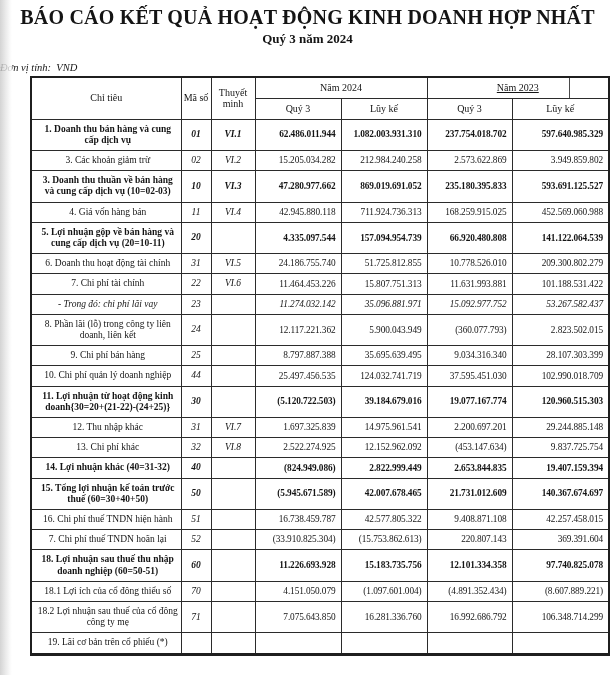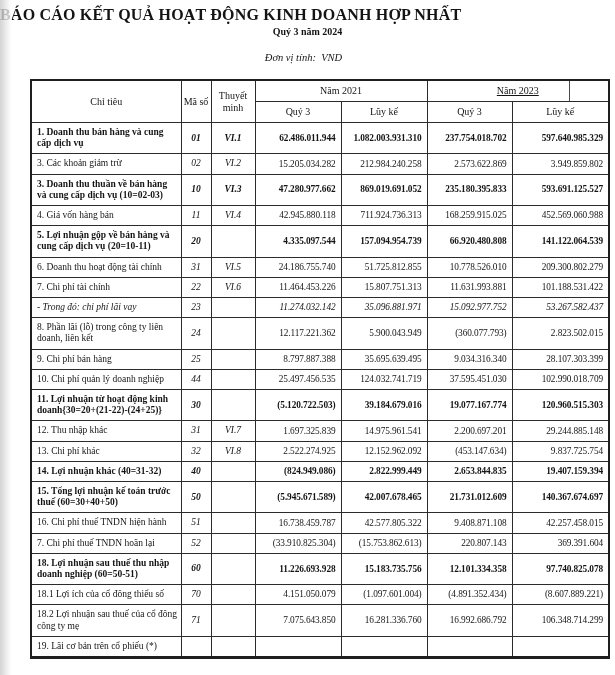--- a/index.html
+++ b/index.html
@@ -18,36 +18,37 @@
   
   .scan-edge {
     position: absolute;
     left: 0; top: 0; bottom: 0;
     width: 12px;
     background: linear-gradient(to right, #c9c9c9 0%, #e4e4e4 45%, #f7f7f7 80%, #ffffff 100%);
     opacity: .8;
   }
   .page-title {
     margin-top: 6px;
+    text-align: center;
     font-weight: bold;
-    font-size: 16px;
+    font-size: 20px;
     letter-spacing: .2px;
     line-height: 1.15;
   }
   .page-subtitle {
     text-align: center;
     font-weight: bold;
-    font-size: 10px;
+    font-size: 13px;
     margin-top: 2px;
   }
   .unit-note {
-    text-align: center;
+    text-align: left;
     font-style: italic;
     font-size: 10.5px;
-    margin: 15px 8px 16px 0;
+    margin: 15px 8px 3px 0;
   }
   table.report {
     margin-left: 30px;
     width: 578px;
     border-collapse: collapse;
     table-layout: fixed;
     border: 2px solid #1f1f1f;
     border-bottom-width: 3px;
     font-size: 9.5px;
   }
@@ -64,21 +65,21 @@
     padding: 4px 2px;
   }
   th.year-head { position: relative; text-decoration: underline; }
   .artifact-line {
     position: absolute;
     top: 0; bottom: 0; right: 38px;
     width: 0;
     border-left: 1px solid #4a4a4a;
   }
   td.label {
-    text-align: left;
+    text-align: center;
     padding: 4px 2px 4px 5px;
   }
   td.code, td.note {
     text-align: center;
     padding: 4px 1px;
     font-style: italic;
   }
   td.num {
     text-align: right;
     padding: 4px 5px 4px 2px;
@@ -105,21 +106,21 @@
     <col style="width:86px">
     <col style="width:86px">
     <col style="width:85px">
     <col style="width:97px">
   </colgroup>
   <thead>
     <tr>
       <th rowspan="2">Chỉ tiêu</th>
       <th rowspan="2">Mã số</th>
       <th rowspan="2">Thuyết minh</th>
-      <th colspan="2">Năm 2021</th>
+      <th colspan="2">Năm 2024</th>
       <th colspan="2" class="year-head"><span>Năm 2023</span><span class="artifact-line"></span></th>
     </tr>
     <tr>
       <th>Quý 3</th>
       <th>Lũy kế</th>
       <th>Quý 3</th>
       <th>Lũy kế</th>
     </tr>
   </thead>
   <tbody>

